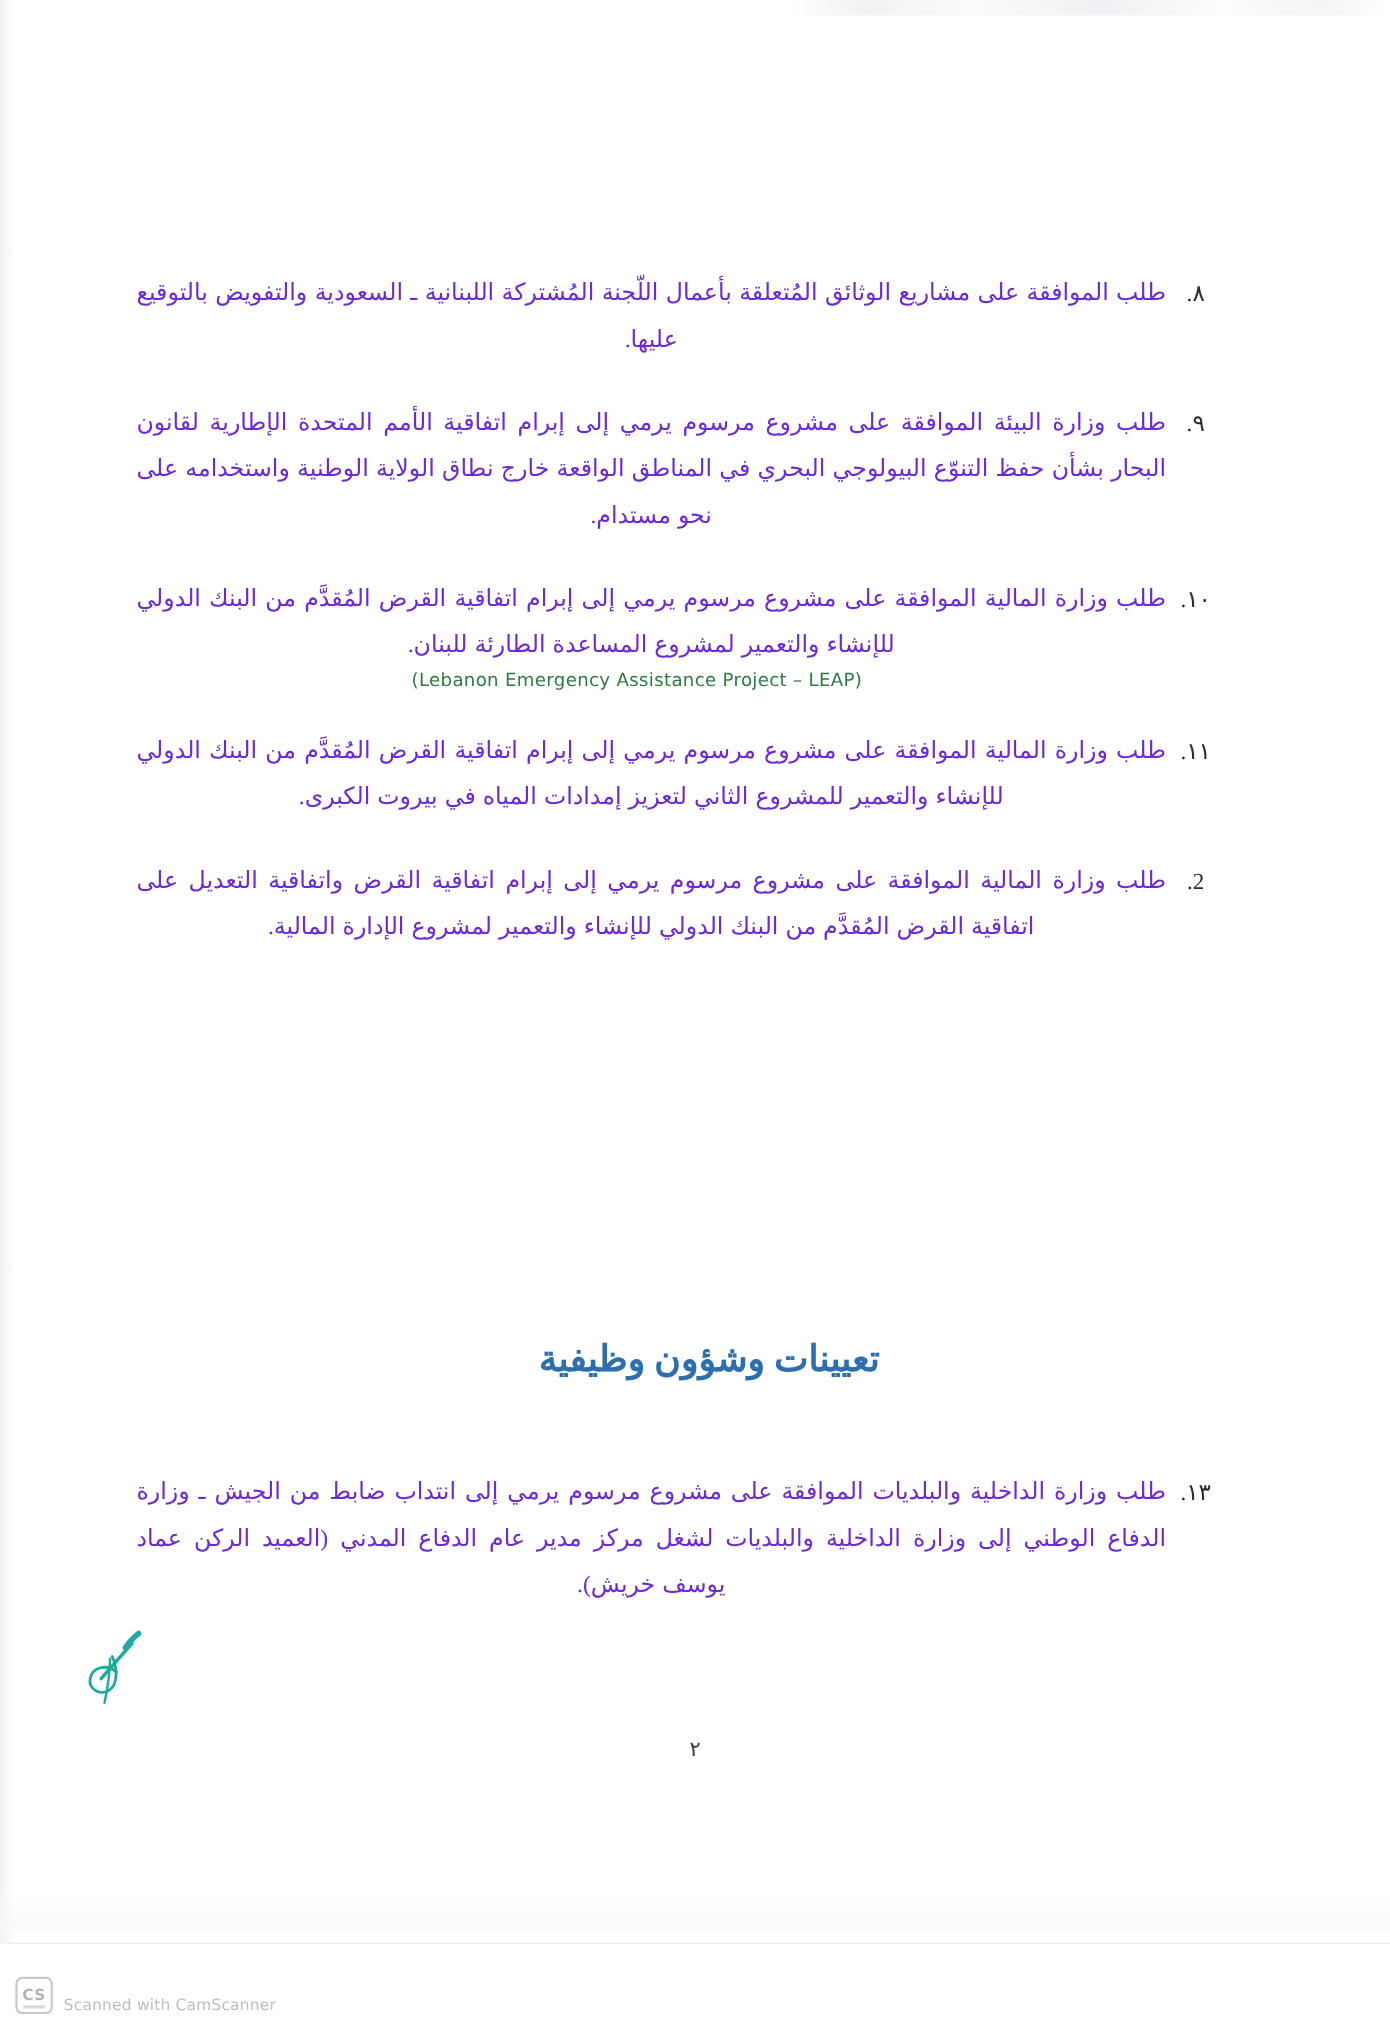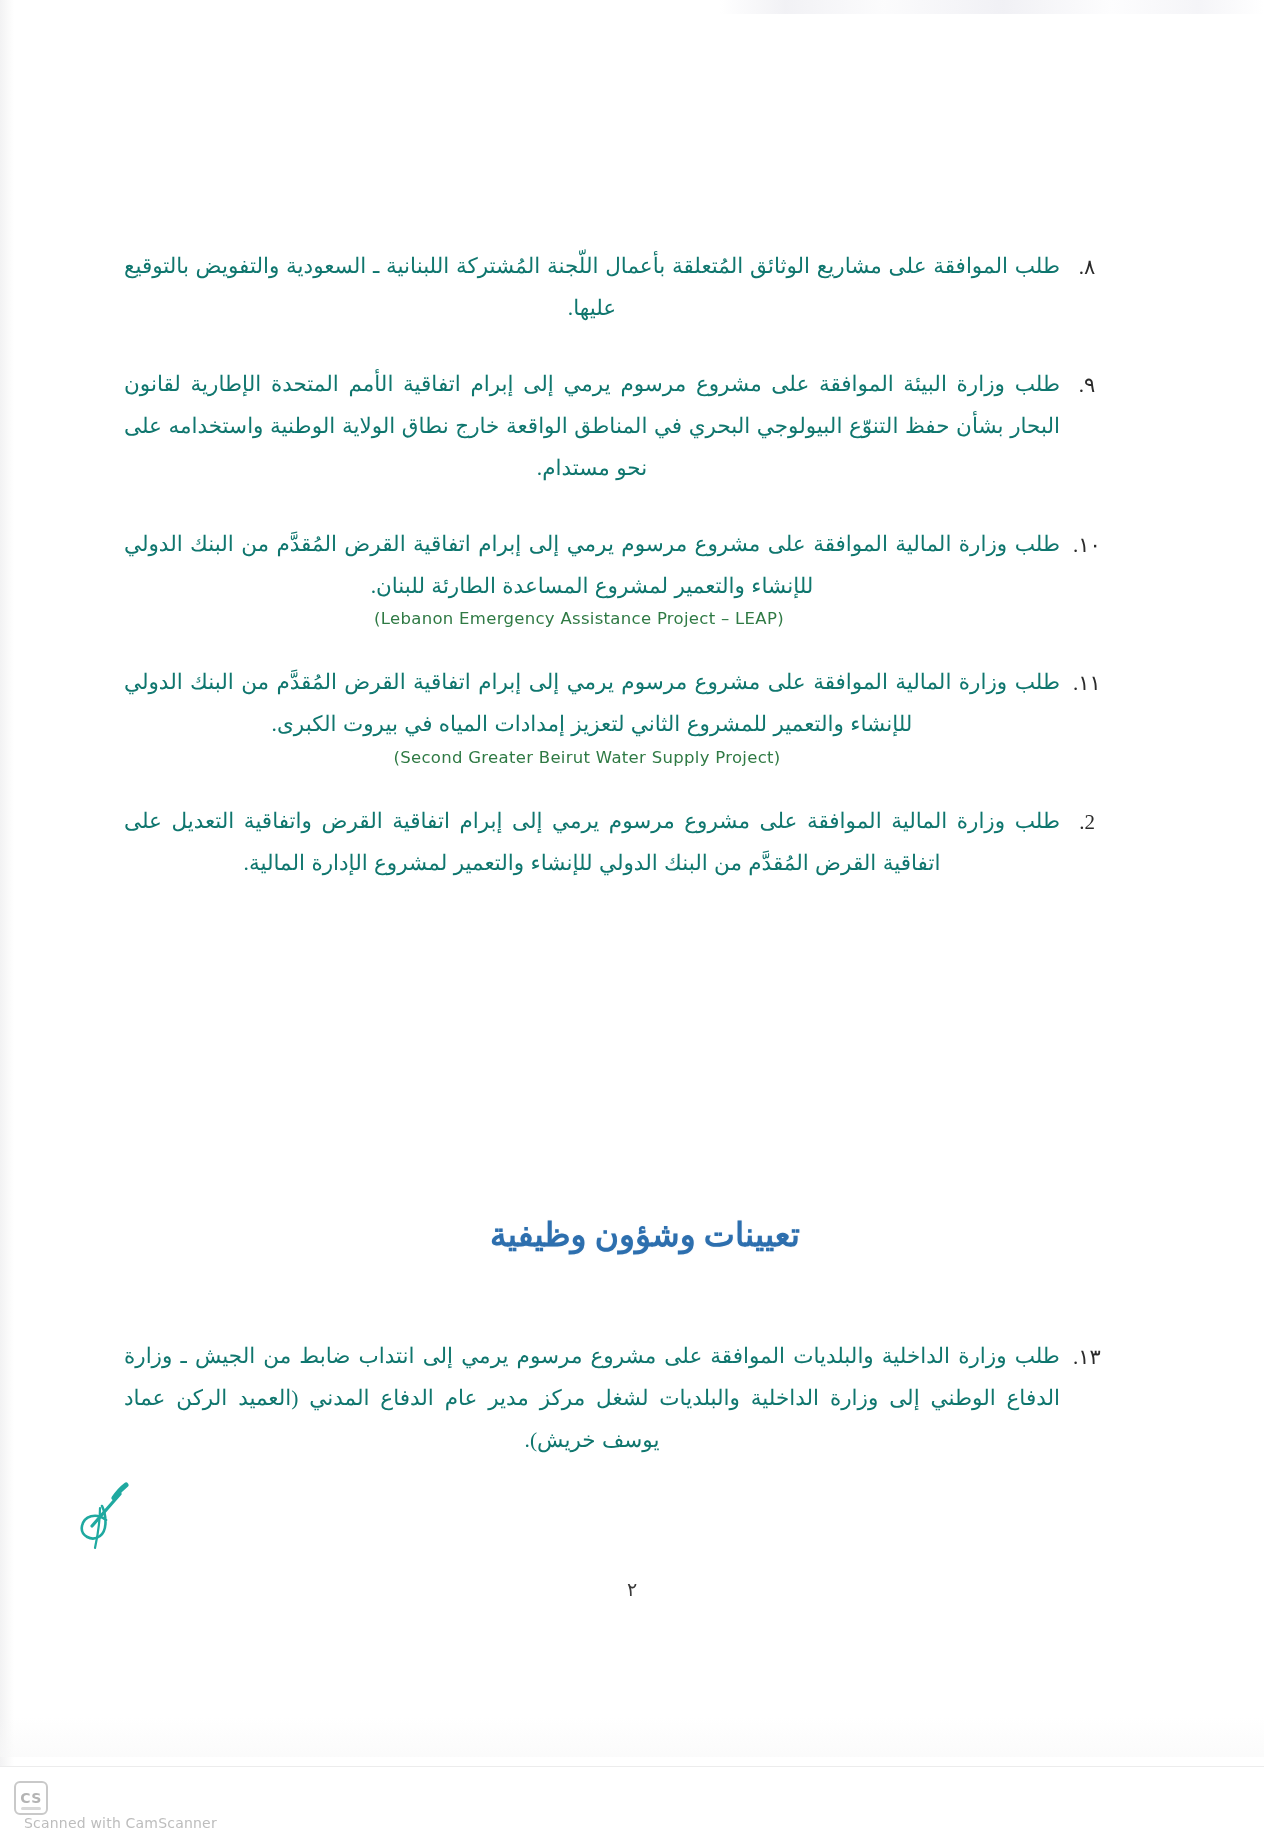--- a/index.html
+++ b/index.html
@@ -78,21 +78,21 @@
     padding-top: 1px;
   }
 
   .item-body {
     flex: 1 1 auto;
   }
 
   .item-text {
     font-size: 21.5px;
     line-height: 1.95;
-    color: #0f766e;
+    color: #6d28d9;
     text-align: justify;
     text-align-last: center;
     letter-spacing: 0.1px;
     word-spacing: 1px;
   }
 
   .en-note {
     margin-top: 2px;
     font-family: "DejaVu Sans", "Liberation Sans", sans-serif;
     direction: ltr;
@@ -158,22 +158,22 @@
     width: 1264px;
     height: 78px;
     background: #ffffff;
     border-top: 1px solid #ececec;
   }
   .cs-inner {
     position: absolute;
     left: 14px;
     bottom: 14px;
     display: flex;
-    flex-direction: column;
-    align-items: flex-start;
+    flex-direction: row;
+    align-items: flex-end;
     direction: ltr;
   }
   .cs-logo {
     width: 30px;
     height: 30px;
     border: 2px solid #c9c9c9;
     border-radius: 6px;
     display: flex;
     align-items: center;
     justify-content: center;
@@ -232,21 +232,20 @@
       <div class="item-body">
         <div class="item-text">طلب وزارة المالية الموافقة على مشروع مرسوم يرمي إلى إبرام اتفاقية القرض المُقدَّم من البنك الدولي للإنشاء والتعمير لمشروع المساعدة الطارئة للبنان.</div>
         <div class="en-note shift-a">(Lebanon Emergency Assistance Project – LEAP)</div>
       </div>
     </div>
 
     <div class="item">
       <div class="item-number">١١.</div>
       <div class="item-body">
         <div class="item-text">طلب وزارة المالية الموافقة على مشروع مرسوم يرمي إلى إبرام اتفاقية القرض المُقدَّم من البنك الدولي للإنشاء والتعمير للمشروع الثاني لتعزيز إمدادات المياه في بيروت الكبرى.</div>
-        <div class="en-note shift-b">(Second Greater Beirut Water Supply Project)</div>
       </div>
     </div>
 
     <div class="item">
       <div class="item-number">2.</div>
       <div class="item-body">
         <div class="item-text">طلب وزارة المالية الموافقة على مشروع مرسوم يرمي إلى إبرام اتفاقية القرض واتفاقية التعديل على اتفاقية القرض المُقدَّم من البنك الدولي للإنشاء والتعمير لمشروع الإدارة المالية.</div>
       </div>
     </div>
 

